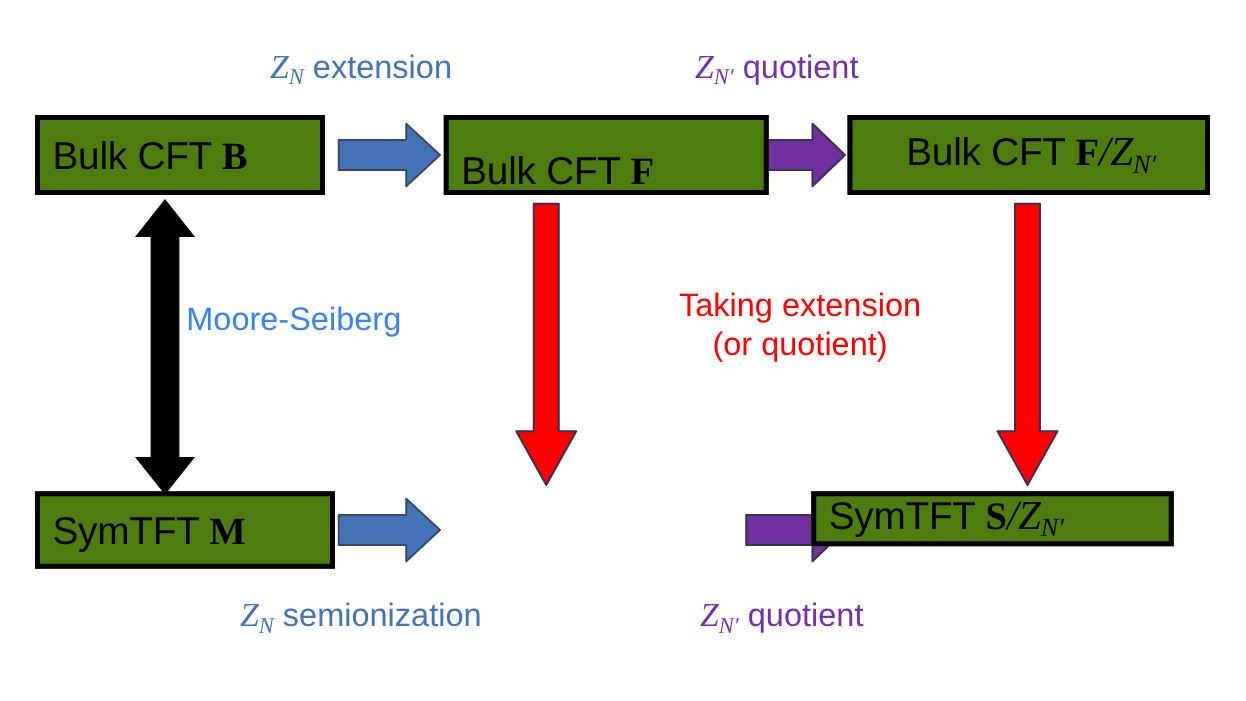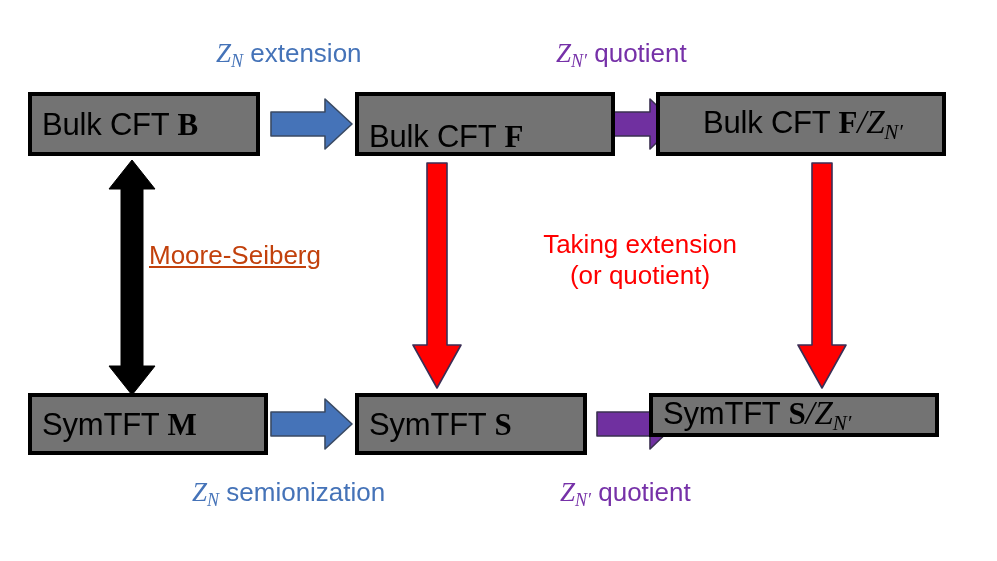--- a/index.html
+++ b/index.html
@@ -16,21 +16,21 @@
     width: 997px;
     height: 561px;
     background: #ffffff;
     overflow: hidden;
   }
 
   
   .node-box {
     position: absolute;
     box-sizing: border-box;
-    background: #737373;
+    background: #4d7c0f;
     border: 4px solid #000000;
     display: flex;
     align-items: center;
     justify-content: flex-start;
     padding-left: 10px;
     white-space: nowrap;
   }
   .node-label {
     font-family: "Liberation Sans", sans-serif;
     font-size: 31px;
@@ -62,21 +62,21 @@
     white-space: nowrap;
     font-family: "Liberation Sans", sans-serif;
     font-size: 26px;
     line-height: 1.18;
   }
   .caption .zsym { font-size: 27px; }
   .caption .zsub { font-size: 18px; vertical-align: -5px; }
   .cap-blue   { color: #4573B8; }
   .cap-purple { color: #7631A8; }
   .cap-red    { color: #FF0000; }
-  .cap-black  { color: #c2410c; text-decoration: underline; }
+  .cap-black  { color: #3b82f6; }
 
   
   #arrows {
     position: absolute;
     left: 0; top: 0;
     width: 997px;
     height: 561px;
     pointer-events: none;
   }
   #arrows .hit { pointer-events: auto; }
@@ -108,37 +108,32 @@
       <span>Bulk CFT </span><span class="bf">B</span>
     </span>
   </div>
 
   <div class="node-box" style="left:355px; top:92px; width:260px; height:64px;align-items:flex-end;">
     <span class="node-label">
       <span>Bulk CFT </span><span class="bf">F</span>
     </span>
   </div>
 
-  <div class="node-box" style="left:656px; top:92px; width:290px; height:64px;padding-left:43px;">
+  <div class="node-box" style="left:678px; top:92px; width:290px; height:64px;padding-left:43px;">
     <span class="node-label">
       <span>Bulk CFT </span><span class="bf">F</span><span class="zsym">/Z</span><span class="zsub">N′</span>
     </span>
   </div>
 
   <div class="node-box" style="left:28px; top:393px; width:240px; height:62px;">
     <span class="node-label">
       <span>SymTFT </span><span class="bf">M</span>
     </span>
   </div>
 
-  <div class="node-box" style="left:355px; top:393px; width:232px; height:62px;">
-    <span class="node-label">
-      <span>SymTFT </span><span class="bf">S</span>
-    </span>
-  </div>
 
   <div class="node-box" style="left:649px; top:393px; width:290px; height:44px;">
     <span class="node-label">
       <span>SymTFT </span><span class="bf">S</span><span class="zsym">/Z</span><span class="zsub">N′</span>
     </span>
   </div>
 
   <div class="caption cap-blue" style="left:216px; top:38px;">
     <span class="zsym">Z</span><span class="zsub">N</span><span> extension</span>
   </div>

